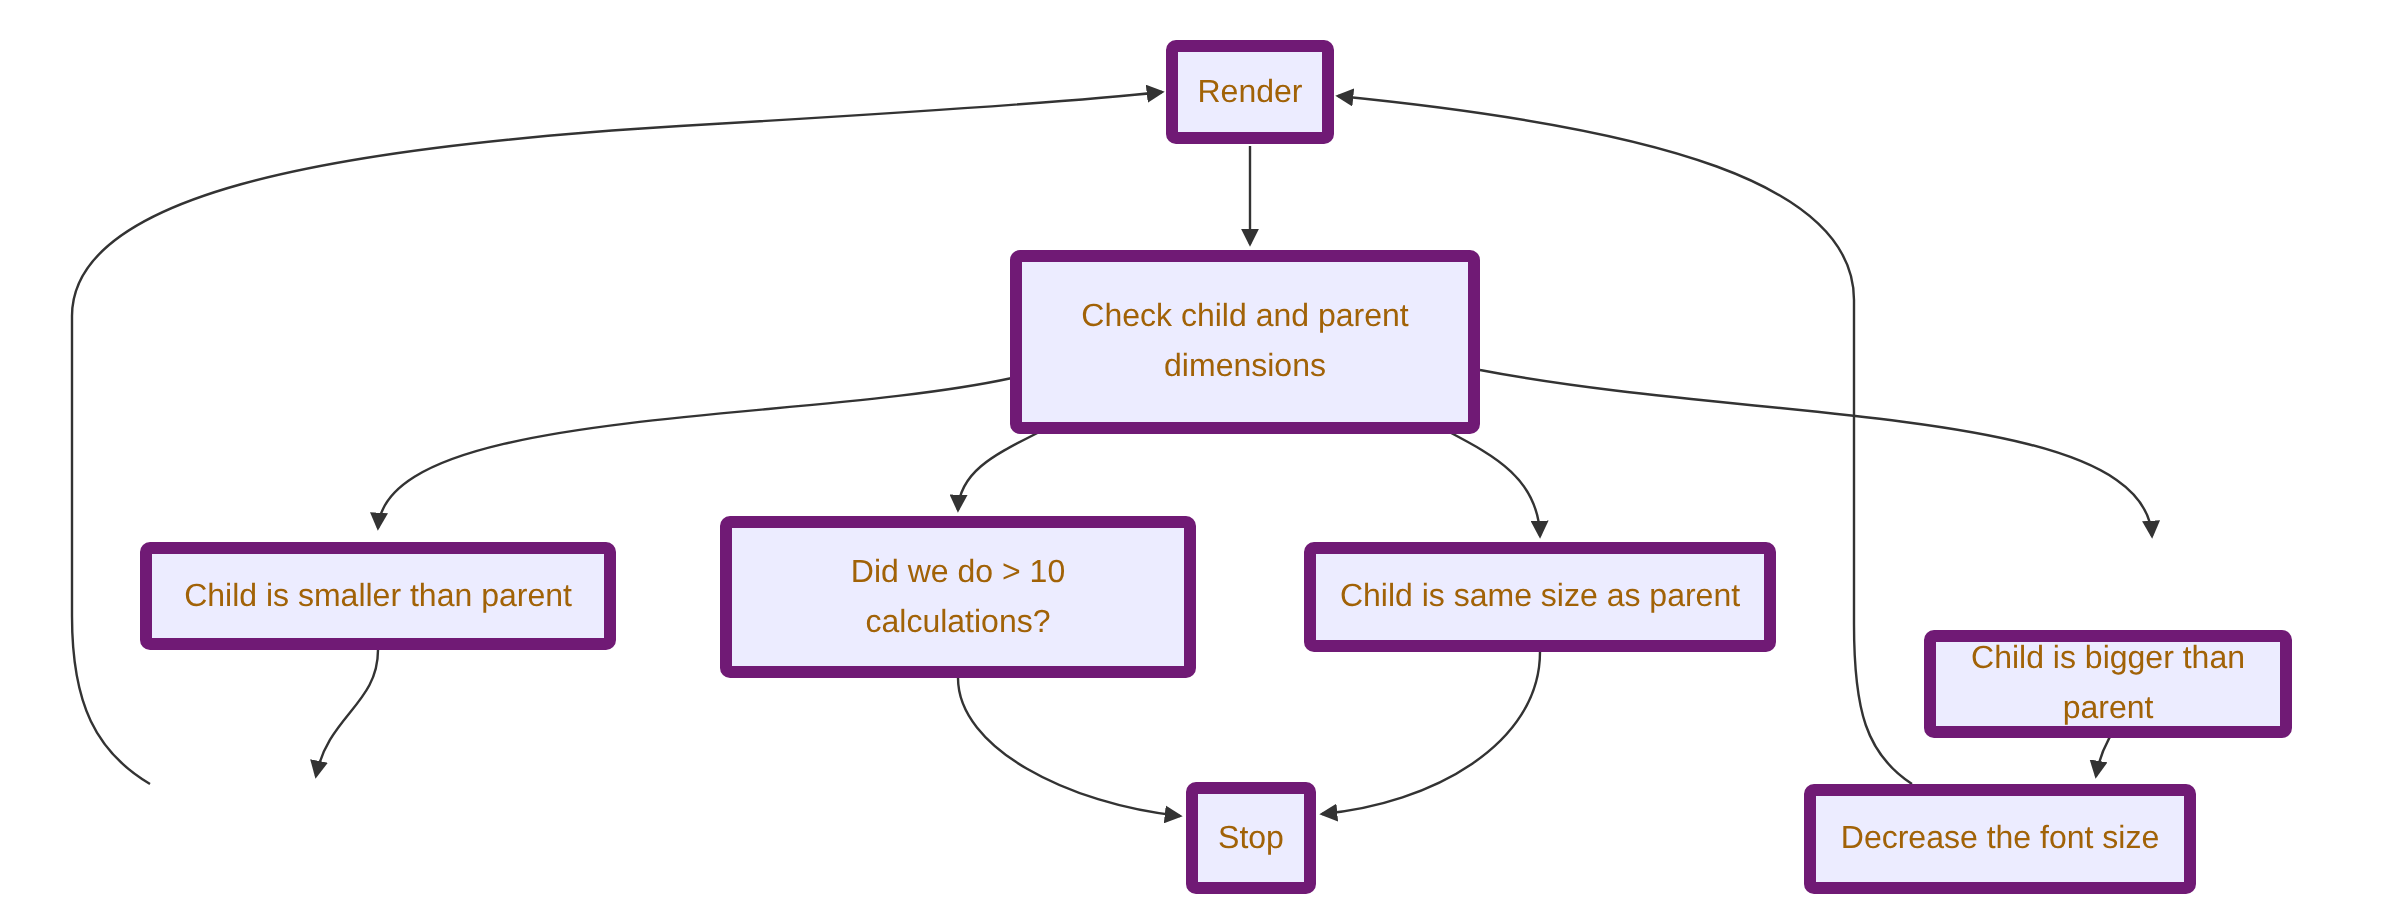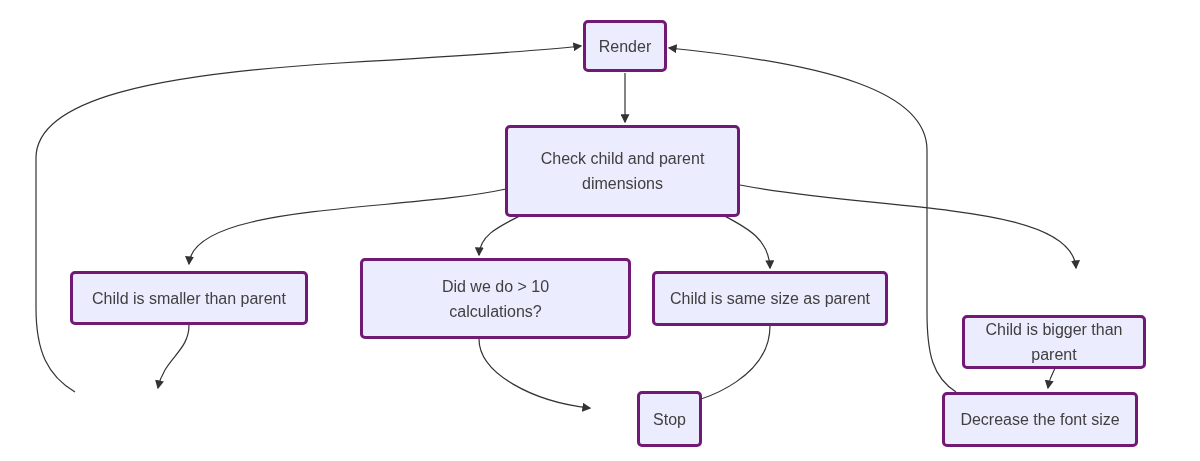--- a/index.html
+++ b/index.html
@@ -24,40 +24,40 @@
   }
   .edges-layer path.edge {
     fill: none;
     stroke: #333333;
     stroke-width: 1.2px;
   }
   .node {
     position: absolute;
     box-sizing: border-box;
     background: #ECECFF;
-    border: 3px solid #701a75;
+    border: 6px solid #701a75;
     border-radius: 5px;
-    color: #404040;
+    color: #a16207;
     font-size: 16px;
     line-height: 25px;
     display: flex;
     align-items: center;
     justify-content: center;
     text-align: center;
   }
   
   .n-render    { left: 583px;  top: 20px;  width: 84px;  height: 52px; }
   .n-check     { left: 505px;  top: 125px; width: 235px; height: 92px; padding: 0 28px; }
   .n-smaller   { left: 70px;   top: 271px; width: 238px; height: 54px; padding: 0 8px; }
-  .n-calc      { left: 360px;  top: 258px; width: 271px; height: 81px; padding: 0 42px; }
+  .n-calc      { left: 360px;  top: 258px; width: 238px; height: 81px; padding: 0 42px; }
   .n-same      { left: 652px;  top: 271px; width: 236px; height: 55px; padding: 0 8px; text-align: center; }
   .n-bigger    { left: 962px;  top: 271px; width: 184px; height: 54px; padding: 15px 6px; margin-top: 44px; }
   .n-increase  { left: 16px;   top: 392px; width: 191px; height: 55px; padding: 0 6px; }
-  .n-stop      { left: 593px;  top: 391px; width: 65px;  height: 56px; margin-left: 44px; }
-  .n-decrease  { left: 902px;  top: 392px; width: 196px; height: 55px; padding: 16px 6px; margin-left: 40px; }
+  .n-stop      { left: 593px;  top: 391px; width: 65px;  height: 56px; }
+  .n-decrease  { left: 902px;  top: 392px; width: 196px; height: 55px; padding: 16px 6px; }
 </style>
 </head>
 <body>
 
 <div class="canvas">
 
   <svg class="edges-layer" width="1200" height="461" viewBox="0 0 1200 461" xmlns="http://www.w3.org/2000/svg">
     <defs>
       <marker id="arrow" viewBox="0 0 10 10" refX="8.5" refY="5" markerWidth="7.5" markerHeight="7.5" orient="auto-start-reverse">
         <path d="M0,0 L10,5 L0,10 z" fill="#333333"></path>

